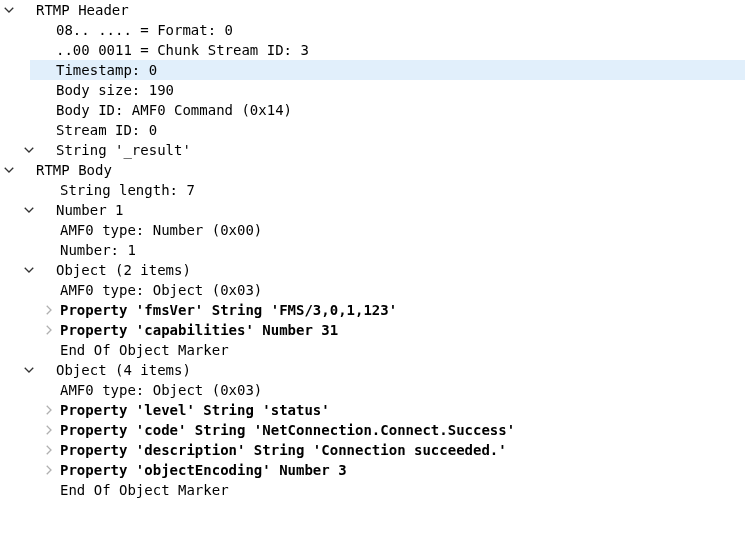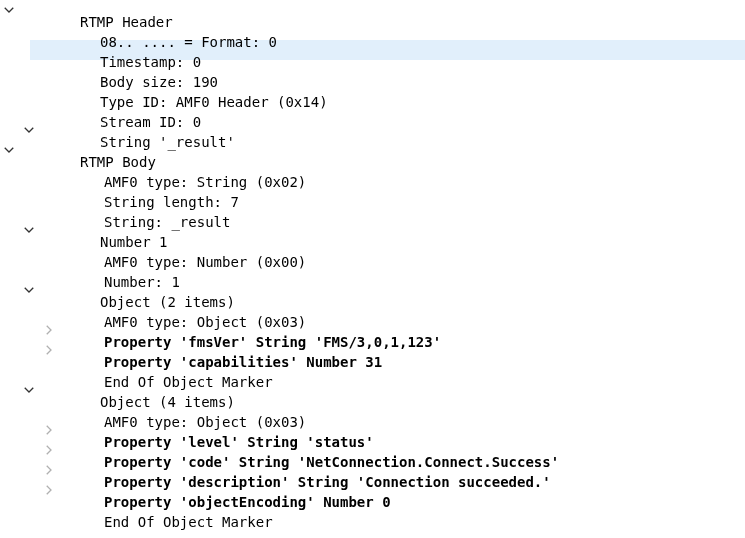--- a/index.html
+++ b/index.html
@@ -63,25 +63,24 @@
     line-height: 20px;
     text-align: center;
     font-family: "DejaVu Sans", "Liberation Sans", sans-serif;
     font-size: 12px;
     z-index: 2;
   }
   .twisty svg { display: block; margin: 5px auto 0 auto; }
 
   .label {
     position: absolute;
-    top: 12px;
+    top: 0;
     height: 20px;
     line-height: 20px;
     z-index: 2;
-    margin-left: 44px;
   }
 
   
   .d0 > .twisty { left: 2px; }
   .d0 > .label  { left: 36px; }
 
   .d1 > .twisty { left: 22px; }
   .d1 > .label  { left: 56px; }
 
   .d2 > .twisty { left: 42px; }
@@ -99,31 +98,35 @@
         <svg width="10" height="10" viewBox="0 0 10 10">
           <path d="M1.2 3.2 L5 7 L8.8 3.2" fill="none" stroke="#333333" stroke-width="1.3" stroke-linecap="square"></path>
         </svg>
       </span>
       <span class="label">RTMP Header</span>
     </div>
     <div class="row l2">
       <div class="hl"></div>
       <span class="label">08.. .... = Format: 0</span>
     </div>
+    <div class="row l2">
+      <div class="hl"></div>
+      <span class="label">..00 0011 = Chunk Stream ID: 3</span>
+    </div>
     <div class="row l2 selected">
       <div class="hl"></div>
       <span class="label">Timestamp: 0</span>
     </div>
     <div class="row l2">
       <div class="hl"></div>
       <span class="label">Body size: 190</span>
     </div>
     <div class="row l2">
       <div class="hl"></div>
-      <span class="label">Type ID: AMF0 Header (0x14)</span>
+      <span class="label">Body ID: AMF0 Command (0x14)</span>
     </div>
     <div class="row l2">
       <div class="hl"></div>
       <span class="label">Stream ID: 0</span>
     </div>
     <div class="row d1">
       <div class="hl"></div>
       <span class="twisty">
         <svg width="10" height="10" viewBox="0 0 10 10">
           <path d="M1.2 3.2 L5 7 L8.8 3.2" fill="none" stroke="#333333" stroke-width="1.3" stroke-linecap="square"></path>
@@ -135,30 +138,22 @@
       <div class="hl"></div>
       <span class="twisty">
         <svg width="10" height="10" viewBox="0 0 10 10">
           <path d="M1.2 3.2 L5 7 L8.8 3.2" fill="none" stroke="#333333" stroke-width="1.3" stroke-linecap="square"></path>
         </svg>
       </span>
       <span class="label">RTMP Body</span>
     </div>
     <div class="row l3">
       <div class="hl"></div>
-      <span class="label">AMF0 type: String (0x02)</span>
-    </div>
-    <div class="row l3">
-      <div class="hl"></div>
       <span class="label">String length: 7</span>
     </div>
-    <div class="row l3">
-      <div class="hl"></div>
-      <span class="label">String: _result</span>
-    </div>
     <div class="row d1">
       <div class="hl"></div>
       <span class="twisty">
         <svg width="10" height="10" viewBox="0 0 10 10">
           <path d="M1.2 3.2 L5 7 L8.8 3.2" fill="none" stroke="#333333" stroke-width="1.3" stroke-linecap="square"></path>
         </svg>
       </span>
       <span class="label">Number 1</span>
     </div>
     <div class="row l3">
@@ -244,19 +239,19 @@
       </span>
       <span class="label">Property 'description' String 'Connection succeeded.'</span>
     </div>
     <div class="row d2">
       <div class="hl"></div>
       <span class="twisty">
         <svg width="10" height="10" viewBox="0 0 10 10">
           <path d="M3.2 1.2 L7 5 L3.2 8.8" fill="none" stroke="#B0B0B0" stroke-width="1.3" stroke-linecap="square"></path>
         </svg>
       </span>
-      <span class="label">Property 'objectEncoding' Number 0</span>
+      <span class="label">Property 'objectEncoding' Number 3</span>
     </div>
     <div class="row l3">
       <div class="hl"></div>
       <span class="label">End Of Object Marker</span>
     </div>
   </div>
 
 </body></html>

